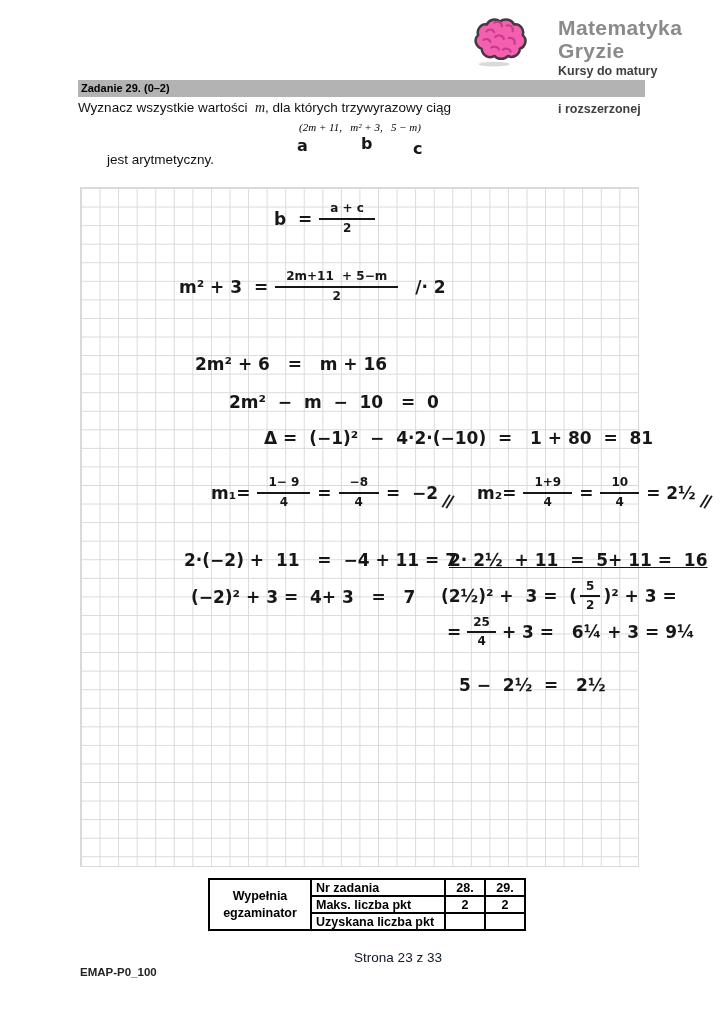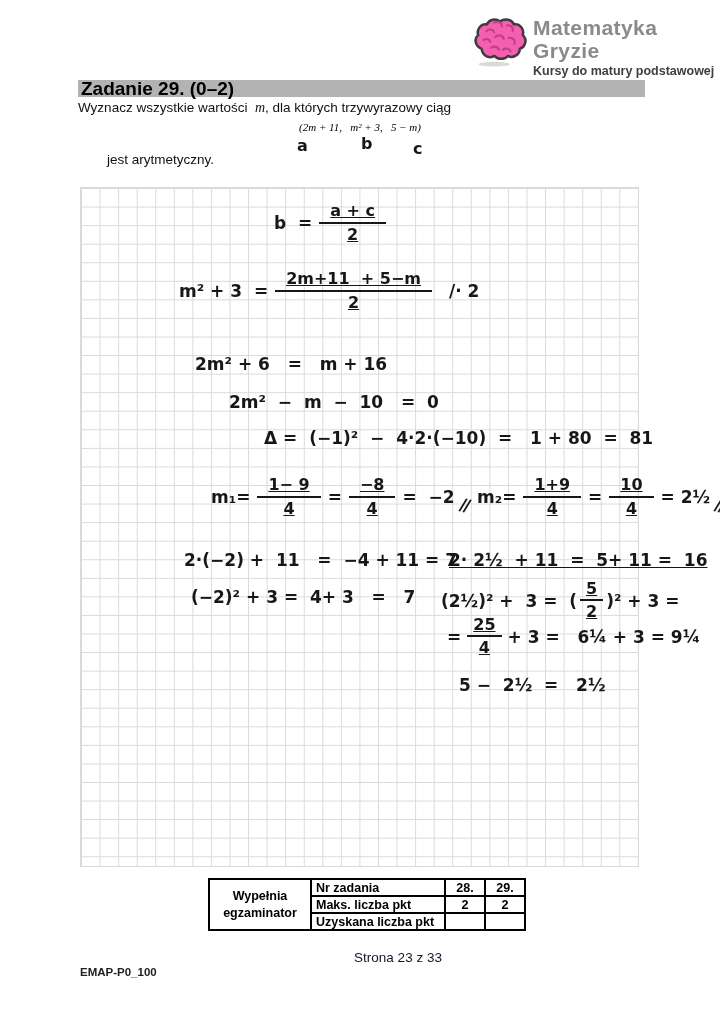--- a/index.html
+++ b/index.html
@@ -2,43 +2,43 @@
 <html><head>
 <meta charset="utf-8">
 <style>
   html,body{margin:0;padding:0;}
   body{
     width:720px;height:1013px;position:relative;background:#ffffff;
     font-family:"Liberation Sans",sans-serif;color:#111;
     overflow:hidden;
   }
   
-  .logo{position:absolute;top:8px;left:468px;display:flex;gap:3px;align-items:flex-start;}
+  .logo{position:absolute;top:8px;left:468px;display:flex;gap:28px;align-items:flex-start;}
   .logo-text .title{font-size:21px;font-weight:bold;color:#8a8a8a;letter-spacing:.4px;line-height:1.1;margin-top:8px;}
   .logo-text .sub{font-size:12.5px;font-weight:bold;color:#3f3f3f;line-height:1.5;}
   
   .task-bar{position:absolute;left:78px;top:80px;width:564px;height:17px;background:#b3b3b3;
-    font-size:19px;font-weight:bold;line-height:17px;padding-left:3px;color:#000;}
+    font-size:11px;font-weight:bold;line-height:17px;padding-left:3px;color:#000;}
   .intro{position:absolute;left:78px;top:100px;font-size:13.5px;white-space:pre;}
   .serif-it{font-family:"Liberation Serif",serif;font-style:italic;font-size:14px;}
   .formula{position:absolute;left:78px;top:121px;width:564px;text-align:center;
     font-family:"Liberation Serif",serif;font-style:italic;font-size:11px;white-space:pre;color:#000;}
   .outro{position:absolute;left:78px;top:152px;font-size:13.5px;margin-left:29px;}
   
   .hw{font-family:"DejaVu Sans",sans-serif;font-weight:bold;color:#171717;font-size:17px;white-space:pre;}
   .abc{position:absolute;font-size:16px;}
   .grid{
     position:absolute;left:80px;top:187px;width:557px;height:678px;
     background-image:linear-gradient(to right,#dadade 1px,transparent 1px),
                      linear-gradient(to bottom,#dadade 1px,transparent 1px);
     background-size:18.57px 18.57px;
     border:1px solid #dadade;overflow:visible;
   }
   .hwrow{position:absolute;display:flex;align-items:center;gap:7px;white-space:pre;}
-  .fr{display:inline-flex;flex-direction:column;align-items:center;line-height:1.15;font-size:16px;text-decoration:underline;}
+  .fr{display:inline-flex;flex-direction:column;align-items:center;line-height:1.15;font-size:12px;}
   .fr .n{border-bottom:2.5px solid #171717;padding:0 11px 2px;}
   .fr .d{padding-top:2px;}
   .mk{display:inline-block;transform:rotate(14deg) translateY(8px);letter-spacing:-2px;font-weight:bold;}
   
   .extable{position:absolute;left:208px;top:878px;border-collapse:collapse;}
   .extable td{border:2px solid #000;font-size:12.5px;font-weight:bold;color:#000;padding:0 4px;height:15px;}
   .extable .who{width:92px;text-align:center;line-height:1.35;}
   .extable .lbl{width:124px;text-align:left;}
   .extable .num{width:30px;text-align:center;}
   

